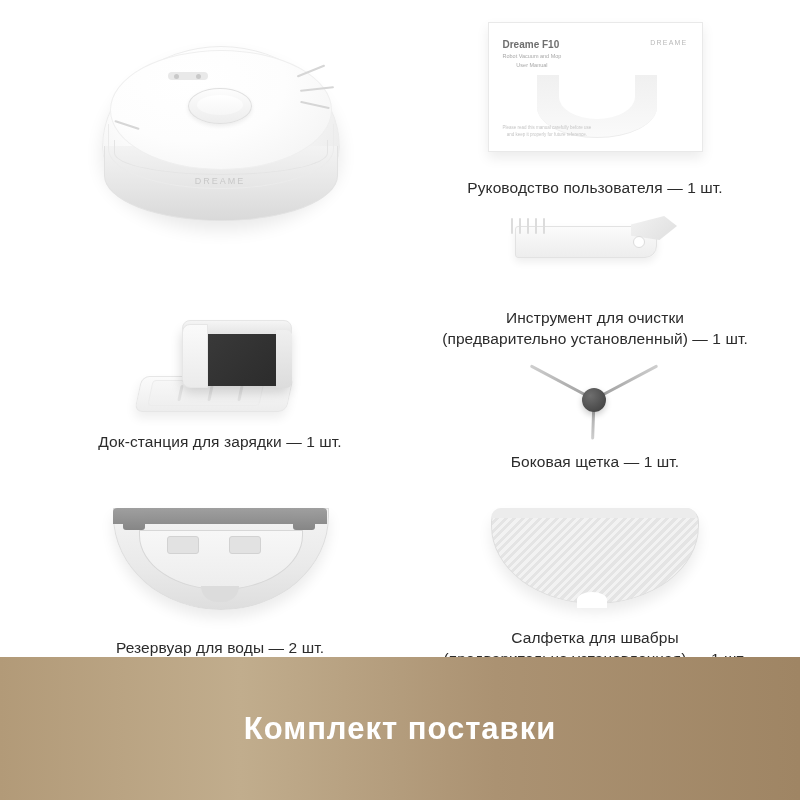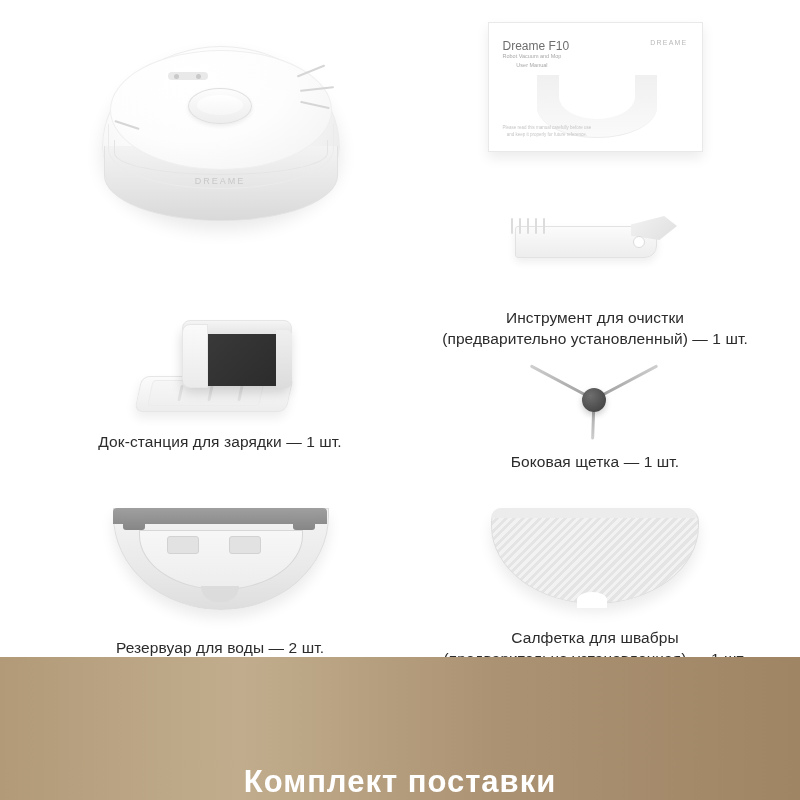--- a/index.html
+++ b/index.html
@@ -260,23 +260,23 @@
     position: absolute;
     left: 0; top: 0;
     width: 213px; height: 128px;
     background: #ffffff;
     border: 1px solid #e9e9e9;
     box-shadow: 0 6px 12px rgba(0,0,0,0.08);
   }
   .manual-title {
     position: absolute;
     left: 14px; top: 16px;
-    font-size: 12px;
+    font-size: 10px;
     color: #6e6e6e;
-    font-weight: normal;
+    font-weight: bold;
   }
   .manual-sub {
     position: absolute;
     left: 14px; top: 29px;
     font-size: 5.5px;
     color: #a8a8a8;
     line-height: 1.6;
   }
   .manual-brand {
     position: absolute;
@@ -404,21 +404,21 @@
     background: #ececec;
   }
 
   
   .footer {
     position: absolute;
     left: 0; right: 0; bottom: 0;
     height: 143px;
     background: linear-gradient(90deg, #b29a78 0%, #c1ad8d 30%, #ab9272 62%, #9f8564 100%);
     display: flex;
-    align-items: flex-end;
+    align-items: center;
     justify-content: center;
   }
   .footer-text {
     color: #ffffff;
     font-size: 31px;
     font-weight: bold;
     letter-spacing: 1px;
   }
 </style>
 </head>
@@ -481,20 +481,21 @@
       <div class="manual-page">
         <div class="manual-title">Dreame F10</div>
         <div class="manual-sub" style="white-space: pre-line;">Robot Vacuum and Mop
 User Manual</div>
         <div class="manual-brand">DREAME</div>
         <div class="manual-arc"></div>
         <div class="manual-footer" style="white-space: pre-line;">Please read this manual carefully before use
 and keep it properly for future reference.</div>
       </div>
     </div>
+    <div class="caption" style="margin-top: 26px;">Руководство пользователя — 1 шт.</div>
   </div>
 
   <div class="item col-right" style="top: 212px;">
     <div class="art tool-art">
       <div class="tool-body"></div>
       <div class="tool-comb">
         <span class="tooth t1"></span>
         <span class="tooth t2"></span>
         <span class="tooth t3"></span>
         <span class="tooth t4"></span>

